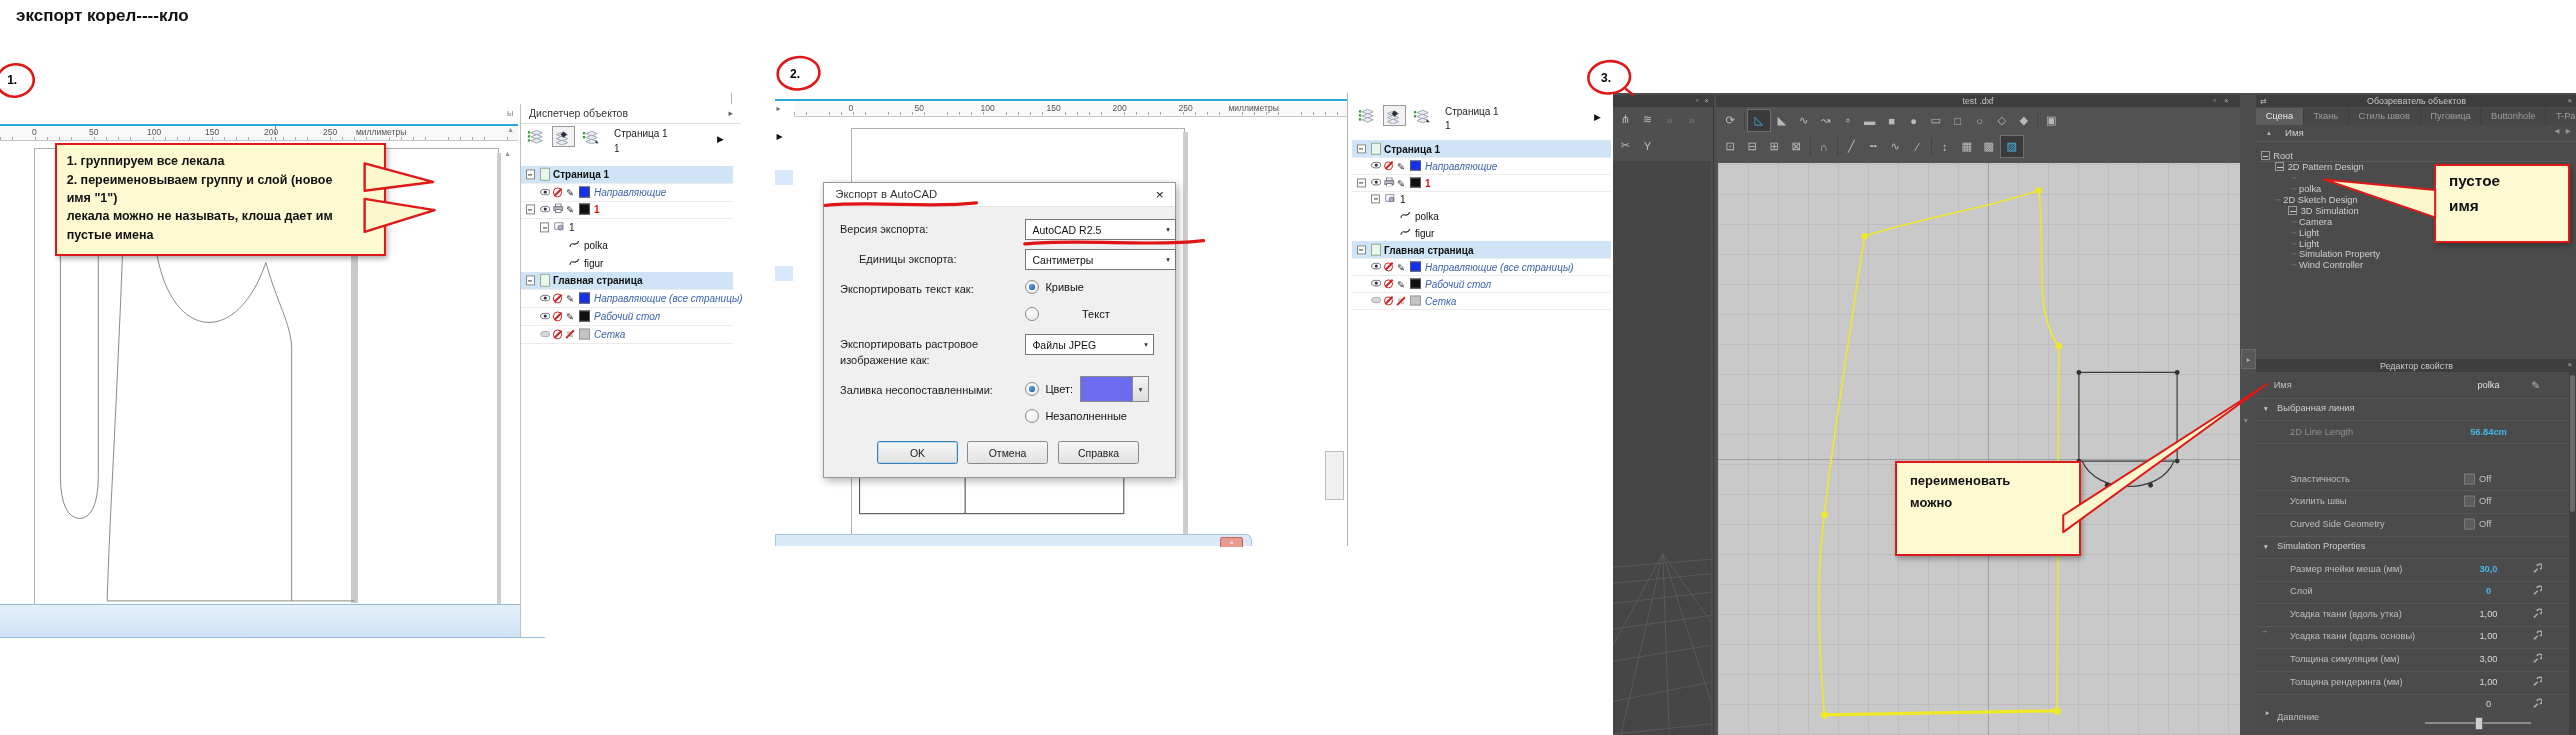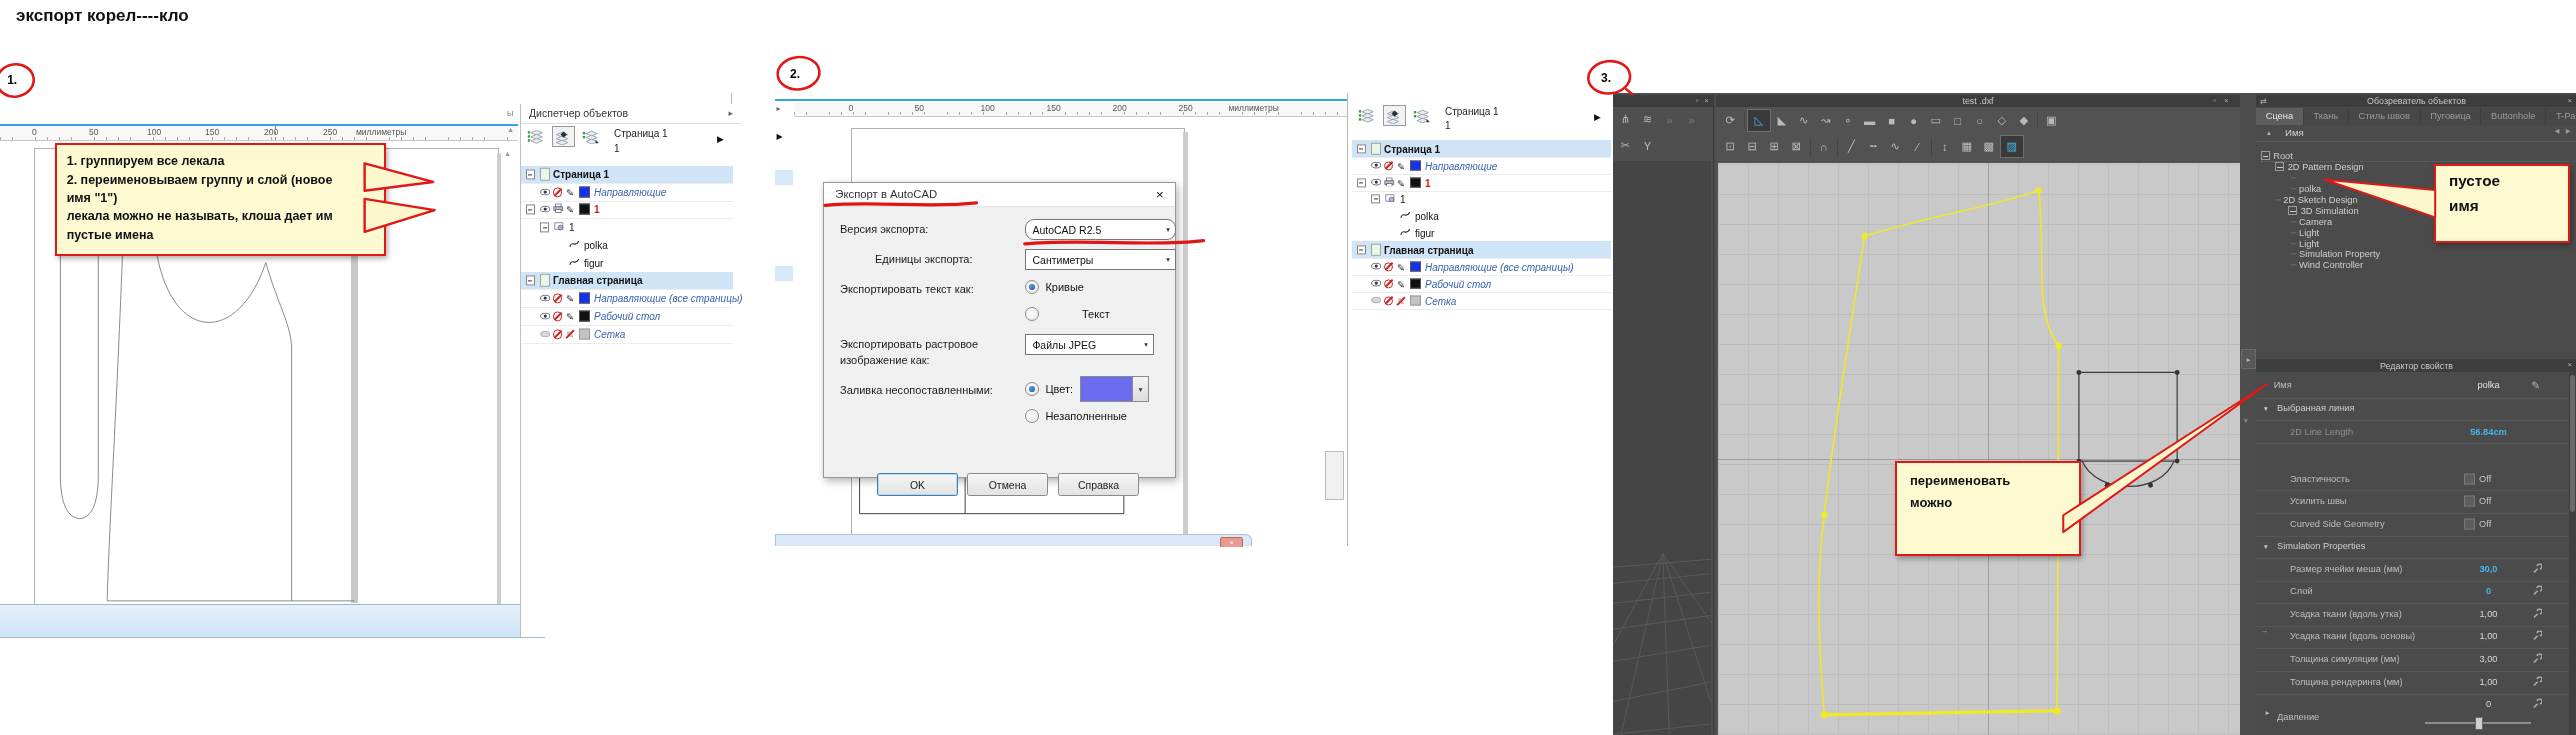--- a/index.html
+++ b/index.html
@@ -35,21 +35,21 @@
   
   .dlg{background:#f0f0f0;border:0.8px solid #979797;box-shadow:2.4px 3.2px 8px rgba(0,0,0,.3);}
   .dlg-title{background:#fff;height:22.6px;display:flex;align-items:center;font-size:11.3px;color:#333;padding-left:11.3px;border-bottom:0.8px solid #e4e4e4;}
   .dlbl{font-size:11px;color:#1a1a1a;white-space:nowrap;}
   .combo{position:absolute;background:#fff;border:0.8px solid #767676;height:19.3px;display:flex;align-items:center;font-size:10.5px;color:#111;padding-left:6.4px;}
   .combo .arr{margin-left:auto;width:14.5px;height:100%;display:flex;align-items:center;justify-content:center;font-size:7.2px;color:#333;}
   .rad{width:12px;height:12px;border-radius:50%;border:0.8px solid #8a8a8a;background:radial-gradient(circle at 35% 35%,#fff,#e6e6e6);}
   .rad.sel::after{content:"";position:absolute;left:3.2px;top:3.2px;right:3.2px;bottom:3.2px;border-radius:50%;background:radial-gradient(circle at 35% 35%,#5b9bd8,#1f5fa8);}
   .radrow{display:flex;align-items:center;gap:6.4px;font-size:11px;color:#111;}
   .radrow .rad{position:relative;flex:0 0 auto;}
-  .btn{background:linear-gradient(#f6f6f6,#e2e2e2);border:0.8px solid #8a8a8a;border-radius:2.4px;font-size:10.5px;color:#222;display:flex;align-items:center;justify-content:center;margin-top:32px;}
+  .btn{background:linear-gradient(#f6f6f6,#e2e2e2);border:0.8px solid #8a8a8a;border-radius:2.4px;font-size:10.5px;color:#222;display:flex;align-items:center;justify-content:center;}
   .btn.def{border-color:#3c7fb1;box-shadow:inset 0 0 0 0.8px #a9d3f0;}
   
   .dk{background:#4d4d4d;}
   .dkbar{background:#3d3d3d;color:#c9c9c9;font-size:8.9px;display:flex;align-items:center;justify-content:center;}
   .wctl{position:absolute;top:0.8px;font-size:8px;color:#b5b5b5;}
   .tbtn{width:22px;height:21px;display:flex;align-items:center;justify-content:center;color:#b9b9b9;font-size:11.3px;flex:0 0 auto;}
   .tbtn.active{background:#3a3a3a;border:0.8px solid #6e6e6e;color:#3fb6e8;}
   .vsep{width:0.8px;height:17.7px;background:#434343;margin:0 2.4px;flex:0 0 auto;}
   .tab{padding:0 9.7px;height:17px;display:flex;align-items:center;font-size:9.3px;color:#9c9c9c;background:#474747;border-right:0.8px solid #3e3e3e;flex:0 0 auto;white-space:nowrap;}
   .tab.active{background:#5d5d5d;color:#e6e6e6;}
@@ -293,25 +293,25 @@
     </div>
 
     <div class="abs" style="left:550px;top:358px;width:17px;height:47px;background:#f0f0f0;border:0.8px solid #bbb;"></div>
 
     <div class="abs dlg" style="left:48px;top:89px;width:351px;height:294px;">
       <div class="dlg-title">
         <span>Экспорт в AutoCAD</span>
         <span class="abs" style="right:11.3px;font-size:13.7px;color:#111;">×</span>
       </div>
       <div class="dlbl abs" style="left:16px;top:40px;">Версия экспорта:</div>
-      <div class="combo" style="left:201px;top:36px;width:143px;border-radius:9px;">
+      <div class="combo" style="left:201px;top:36px;width:143px;">
         <span>AutoCAD R2.5</span>
         <span class="arr">▾</span>
       </div>
-      <div class="dlbl abs" style="left:16px;top:70px;padding-left:35px;">Единицы экспорта:</div>
+      <div class="dlbl abs" style="left:0;top:70px;padding-left:35px;">Единицы экспорта:</div>
       <div class="combo" style="left:201px;top:66px;width:143px;">
         <span>Сантиметры</span>
         <span class="arr">▾</span>
       </div>
       <div class="dlbl abs" style="left:16px;top:100px;">Экспортировать текст как:</div>
       <div class="radrow abs" style="left:201px;top:97px;">
         <span class="rad sel"></span>
         <span>Кривые</span>
       </div>
       <div class="radrow abs" style="left:201px;top:124px;gap:43px;">

